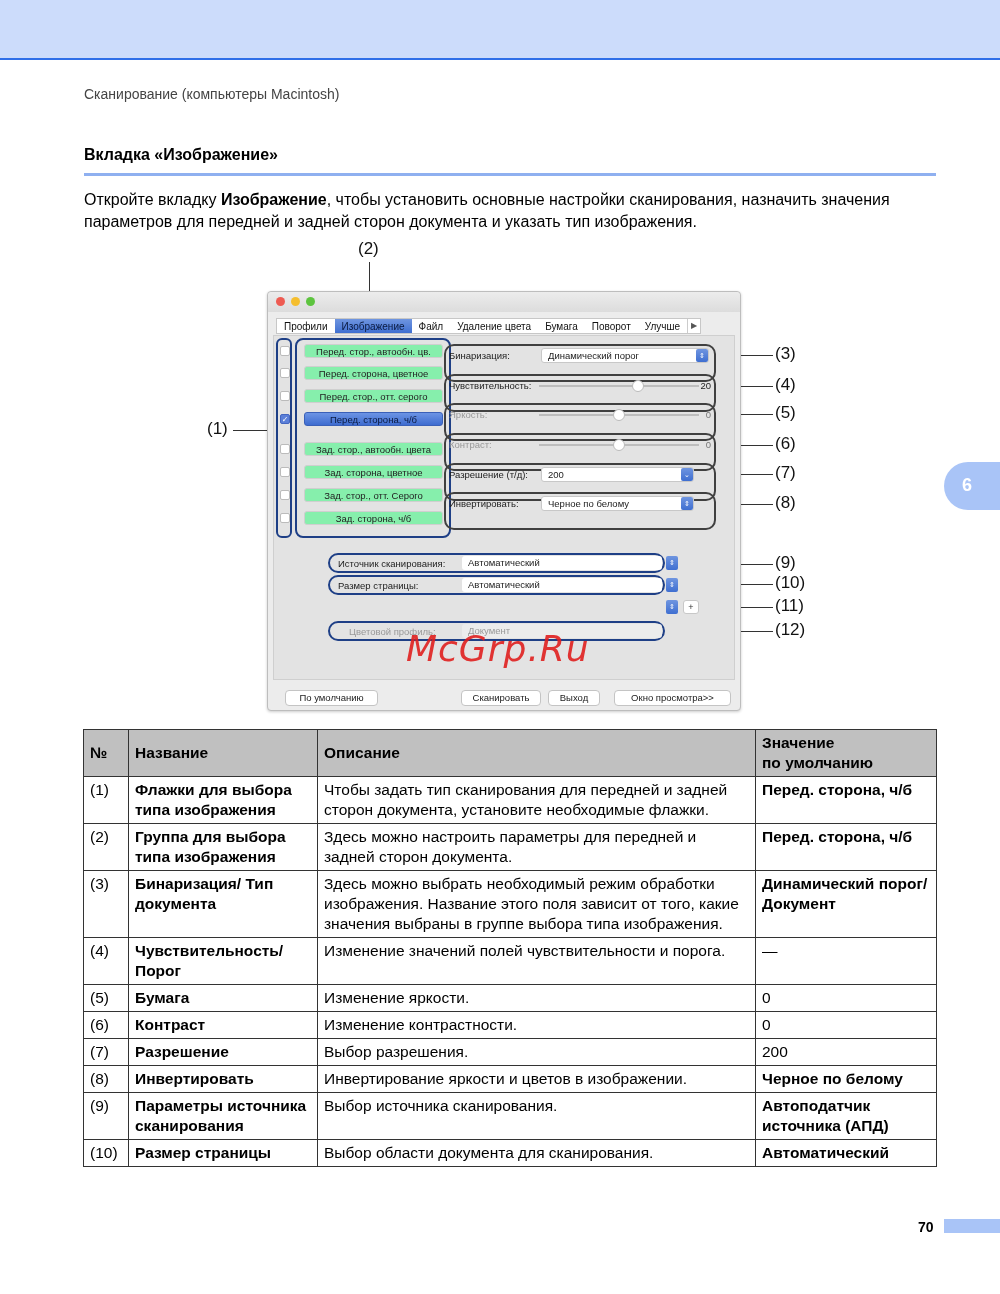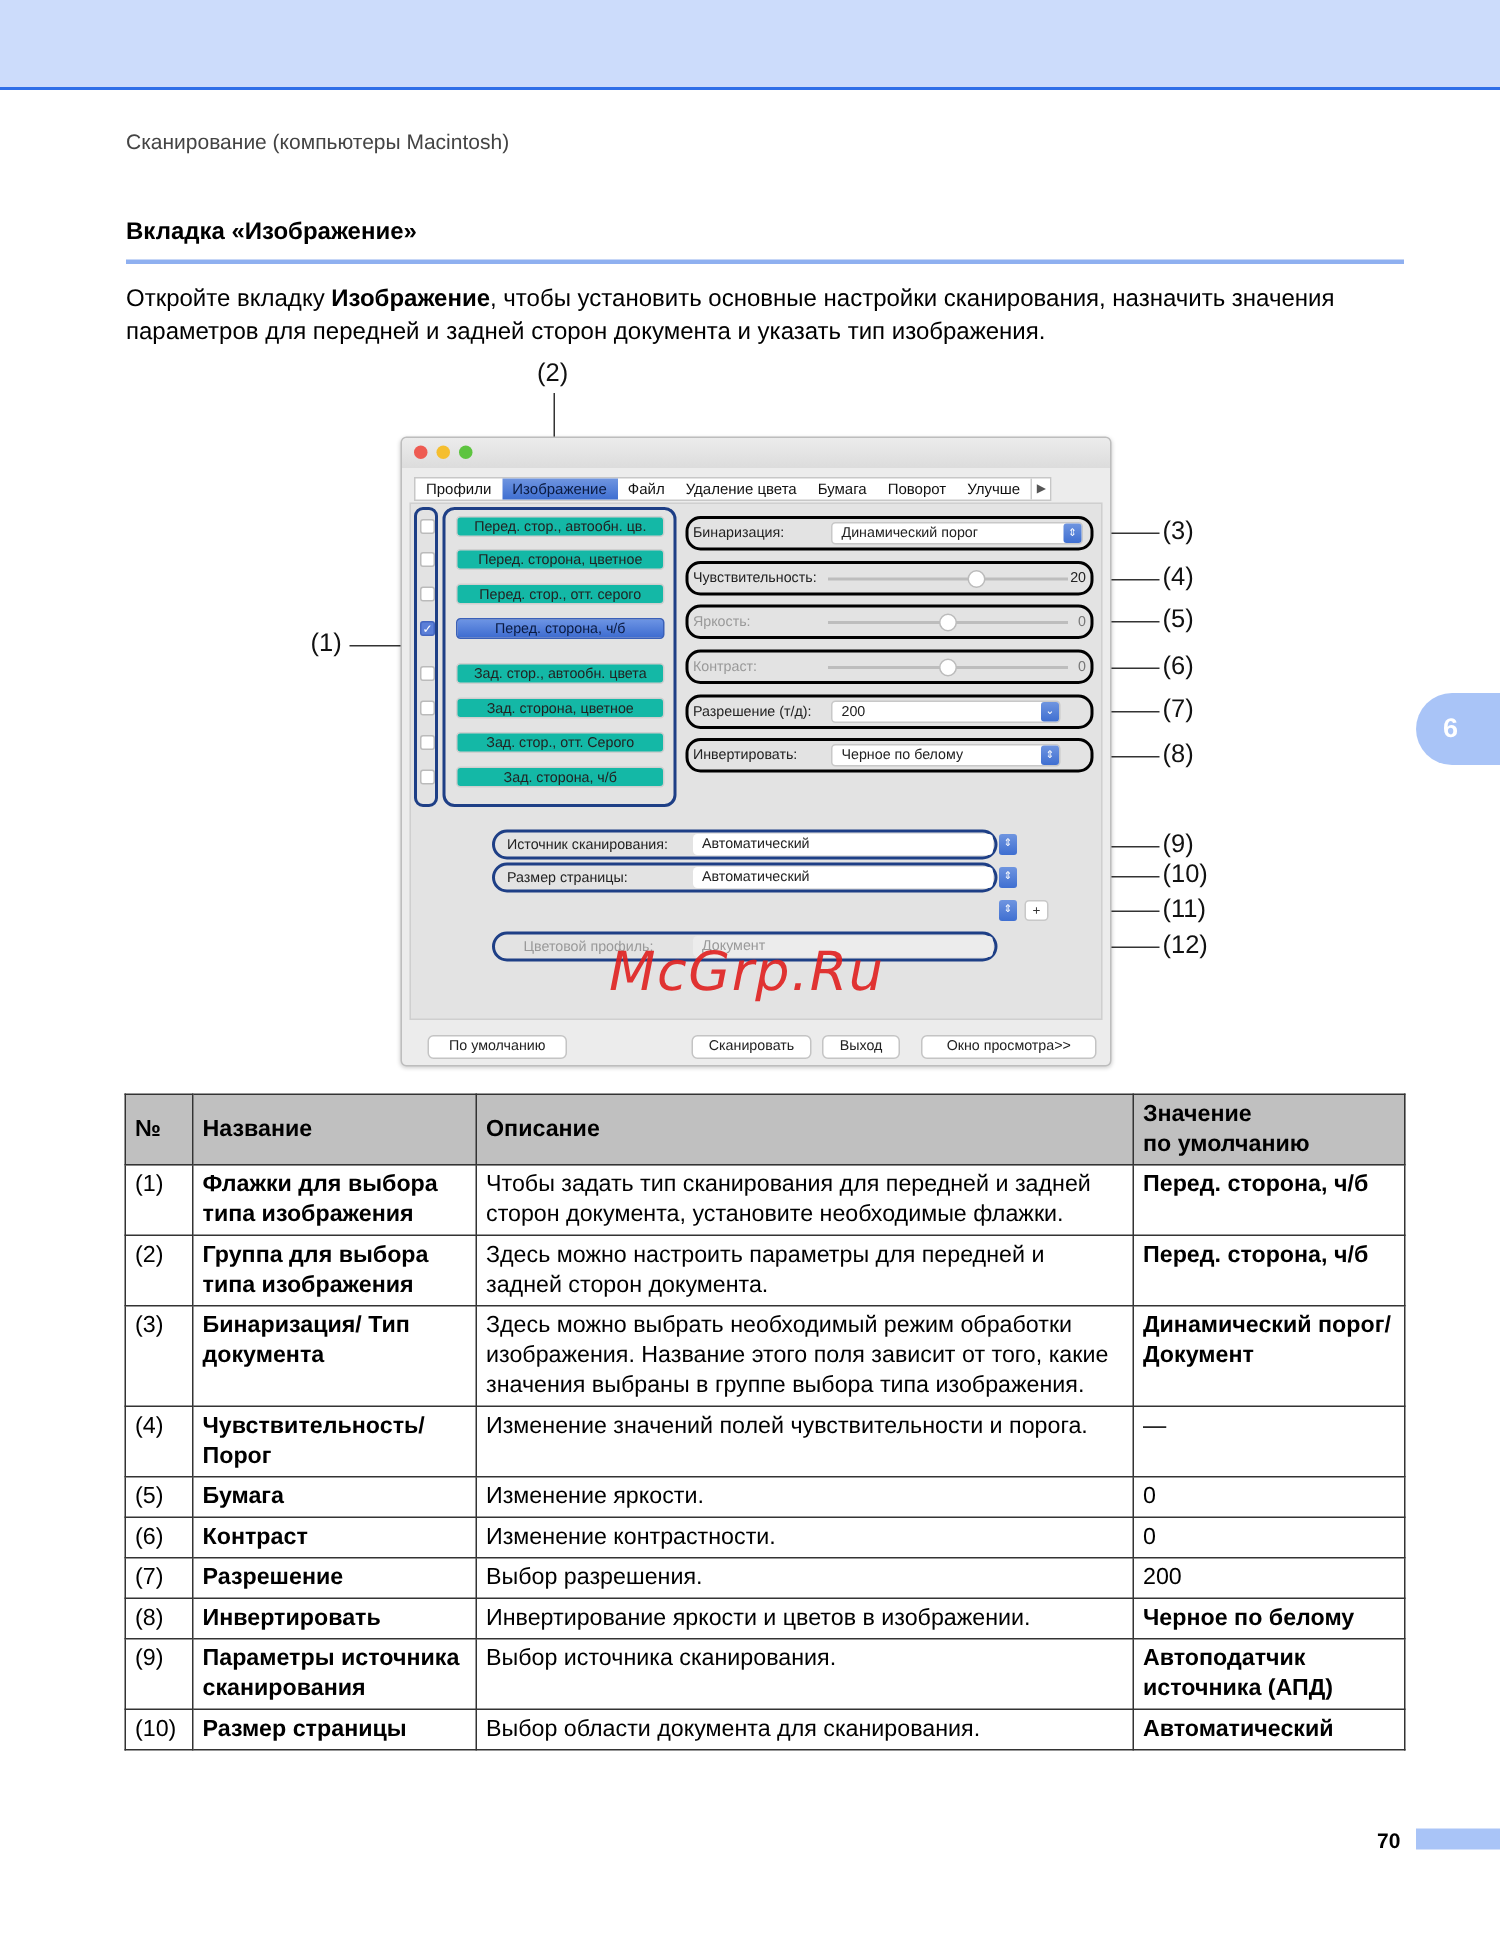--- a/index.html
+++ b/index.html
@@ -22,24 +22,24 @@
   .tabs { position: absolute; left: 8px; top: 26px; height: 16px; display: flex; background: #fff; border: 1px solid #c7c7c7; }
   .tab { font-size: 10px; padding: 2px 7px 0; height: 14px; white-space: nowrap; color: #111; }
   .tab.active { background: linear-gradient(#6f95e0,#3f6fd1); color: #0a1a40; }
   .tabarrow { font-size: 8px; padding: 2px 3px 0; border-left: 1px solid #ccc; color: #555; }
   .panel { position: absolute; left: 5px; top: 43px; width: 462px; height: 345px; background: #e3e3e3; border: 1px solid #cfcfcf; }
 
   .cbcol { position: absolute; left: 8px; top: 46px; width: 16px; height: 200px; border: 2px solid #1e3f86; border-radius: 6px; }
   .cb { position: absolute; left: 2px; width: 10px; height: 10px; background: #fff; border: 1px solid #bbb; border-radius: 2px; }
   .cb.on { background: #5b7fd8; border-color: #4466c0; color: #fff; font-size: 8px; line-height: 9px; text-align: center; }
   .grpcol { position: absolute; left: 27px; top: 46px; width: 156px; height: 200px; border: 2px solid #1e3f86; border-radius: 8px; }
-  .gbtn { position: absolute; left: 7px; width: 139px; height: 14px; background: #14b8a6; border: 1px solid #cfcfcf; border-radius: 3px; font-size: 9.5px; text-align: center; line-height: 13px; color: #222; }
+  .gbtn { position: absolute; left: 7px; width: 139px; height: 14px; background: #86efac; border: 1px solid #cfcfcf; border-radius: 3px; font-size: 9.5px; text-align: center; line-height: 13px; color: #222; }
   .gbtn.on { background: linear-gradient(#6c94e4,#3e6cd0); color: #0a1a40; border-color: #3a60b8; }
 
-  .opt { position: absolute; left: 189px; width: 272px; height: 23px; border: 2px solid #000000; border-radius: 10px; font-size: 9.5px; }
+  .opt { position: absolute; left: 176px; width: 272px; height: 38px; border: 2px solid #404040; border-radius: 10px; font-size: 9.5px; }
   .opt .lbl { position: absolute; left: 3px; top: 4px; color: #222; }
   .opt .lbl.dim { color: #999; }
   .opt .sel { position: absolute; left: 95px; top: 2px; width: 168px; height: 15px; background: #fff; border: 1px solid #c8c8c8; border-radius: 3px; padding: 1px 6px; color: #222; }
   .opt .sel.short { width: 153px; }
   .opt .step { position: absolute; right: 0px; top: 0; width: 12px; height: 13px; background: linear-gradient(#6f95e0,#3f6fd1); border-radius: 2px; color: #fff; font-size: 7px; text-align: center; line-height: 13px; }
   .track { position: absolute; left: 93px; top: 9px; width: 160px; height: 2px; background: #bdbdbd; }
   .knob { position: absolute; top: -5px; width: 12px; height: 12px; border-radius: 50%; background: #fff; border: 1px solid #bbb; }
   .sval { position: absolute; right: 3px; top: 4px; color: #222; }
   .sval.dim { color: #777; }
 

